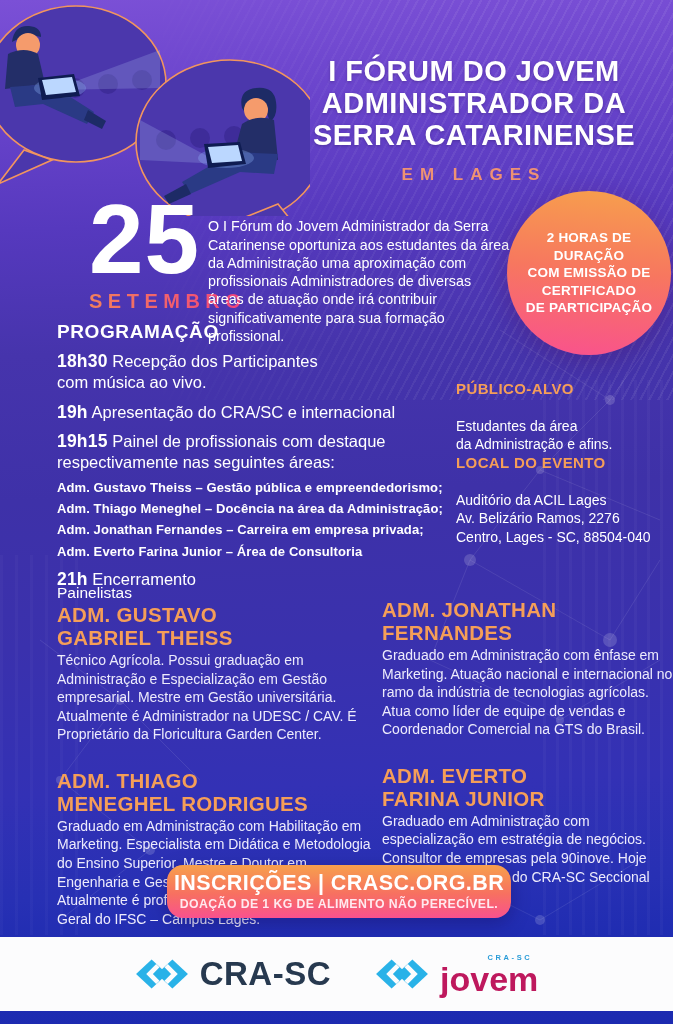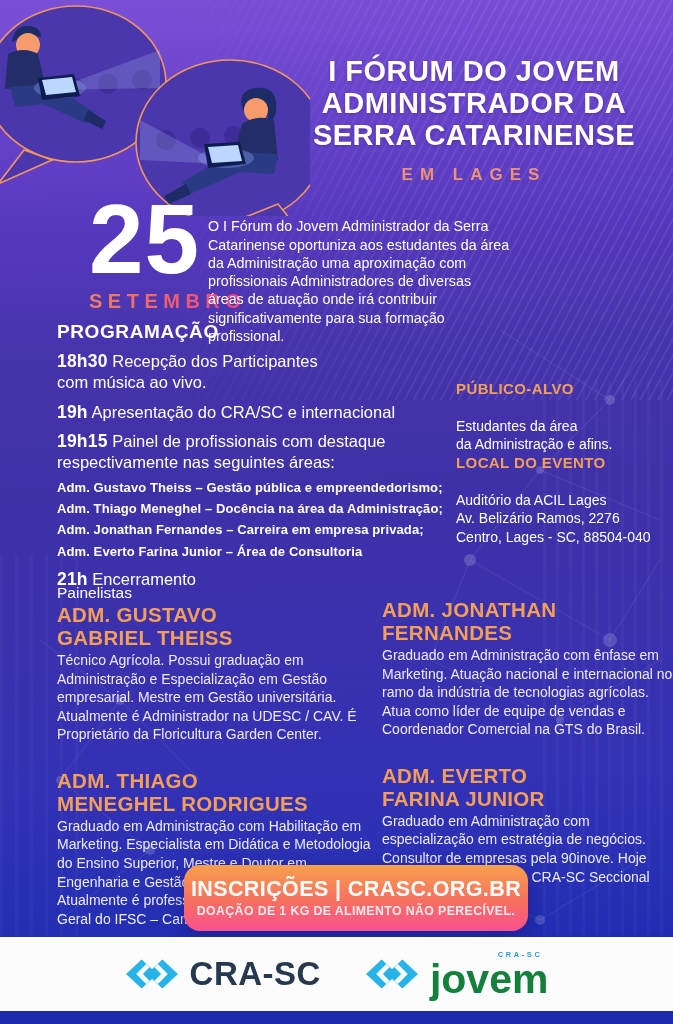--- a/index.html
+++ b/index.html
@@ -83,41 +83,41 @@
   .pan-left  { position:absolute; left:57px;  top:584px; width:320px; z-index:2; }
   .pan-right { position:absolute; left:382px; top:597px; width:292px; z-index:2; }
   .pan-label { color:#fff; font-size:15.5px; }
   .pan-name  { margin-top:2px; color:#F59E58; font-size:20.5px; font-weight:800;
                line-height:1.12; white-space:pre-line; letter-spacing:.3px; }
   .pan-name.gap { margin-top:26px; }
   .pan-bio   { margin-top:1px; color:#EDEBFC; font-size:14px; line-height:1.33; }
 
   
   .cta {
-    position:absolute; left:184px; top:865px; width:344px; height:66px; z-index:2;
+    position:absolute; left:167px; top:865px; width:344px; height:53px; z-index:2;
     border:none; cursor:pointer; border-radius:16px;
     background:linear-gradient(180deg,#F7A04C 0%,#F77061 55%,#F9518E 100%);
     display:flex; flex-direction:column; align-items:center; justify-content:center;
     box-shadow:0 5px 18px rgba(20,10,80,.35);
     font-family:"Liberation Sans", sans-serif;
   }
   .cta-line1 { color:#fff; font-size:21.5px; font-weight:800; letter-spacing:.4px; line-height:1.05; }
   .cta-line2 { color:#FFE9EF; font-size:12.3px; font-weight:700; letter-spacing:.4px; margin-top:3px; }
 
   
   .footer {
     position:absolute; left:0; top:937px; width:673px; height:74px; z-index:3;
     background:#FCFCFD; display:flex; align-items:center; justify-content:center; gap:44px;
   }
   .logo-group { display:flex; align-items:center; gap:11px; }
   .cra-wordmark { font-size:33px; font-weight:800; color:#27394F; letter-spacing:.5px; }
   .jovem-stack { display:flex; flex-direction:column; }
   .jovem-small { font-size:7.5px; font-weight:700; letter-spacing:2.6px; color:#2A9CD8;
                  align-self:flex-end; margin-right:6px; margin-bottom:1px; }
-  .jovem-wordmark { font-size:41px; font-weight:800; color:#15803d; line-height:.95; }
+  .jovem-wordmark { font-size:34px; font-weight:800; color:#be185d; line-height:.95; }
 </style>
 </head>
 <body>
 
 <div class="poster">
 
   <div class="stripes"></div>
   <div class="buildings-right"></div>
   <div class="buildings-left"></div>
 
@@ -191,20 +191,27 @@
     <div class="subtitle">EM LAGES</div>
   </header>
 
   <div class="date-block">
     <div class="date-day">25</div>
     <div class="date-month">SETEMBRO</div>
   </div>
 
   <p class="intro">O I Fórum do Jovem Administrador da Serra Catarinense oportuniza aos estudantes da área da Administração uma aproximação com profissionais Administradores de diversas áreas de atuação onde irá contribuir significativamente para sua formação profissional.</p>
 
+  <div class="badge">
+    <div class="badge-text">2 HORAS DE
+DURAÇÃO
+COM EMISSÃO DE
+CERTIFICADO
+DE PARTICIPAÇÃO</div>
+  </div>
 
   <section class="schedule">
     <div class="sched-heading">PROGRAMAÇÃO</div>
 
     <div class="sched-line">
       <span class="time">18h30</span>
       <span class="txt">Recepção dos Participantes
 com música ao vivo.</span>
     </div>
     <div class="sched-line">

